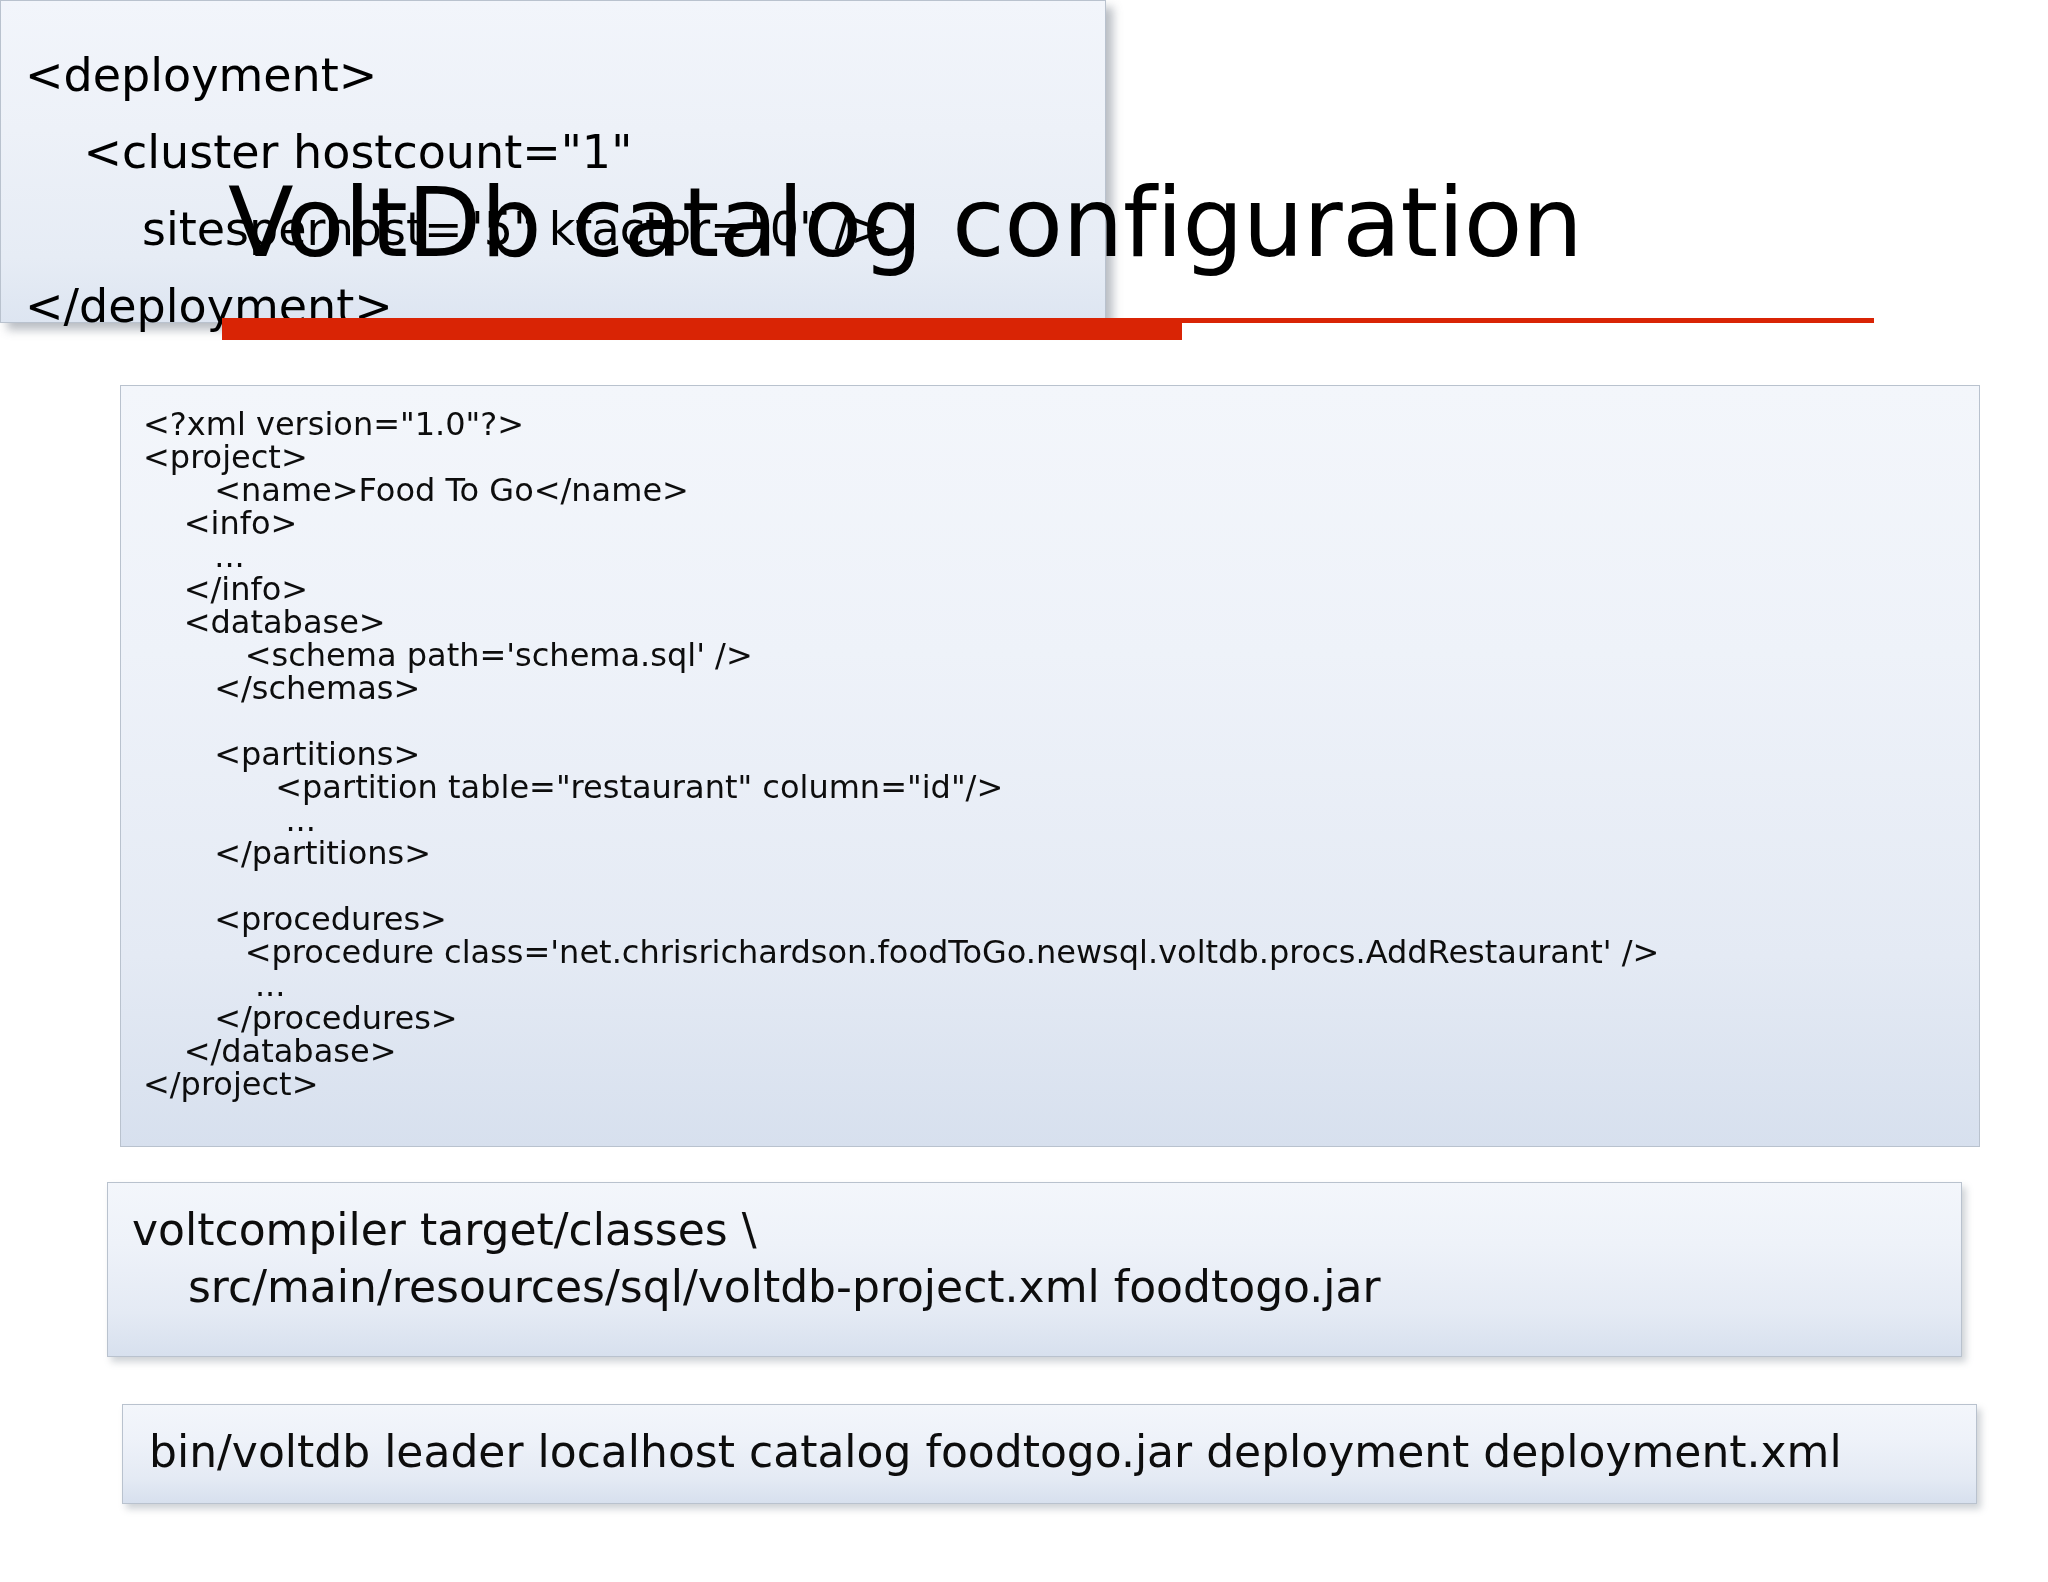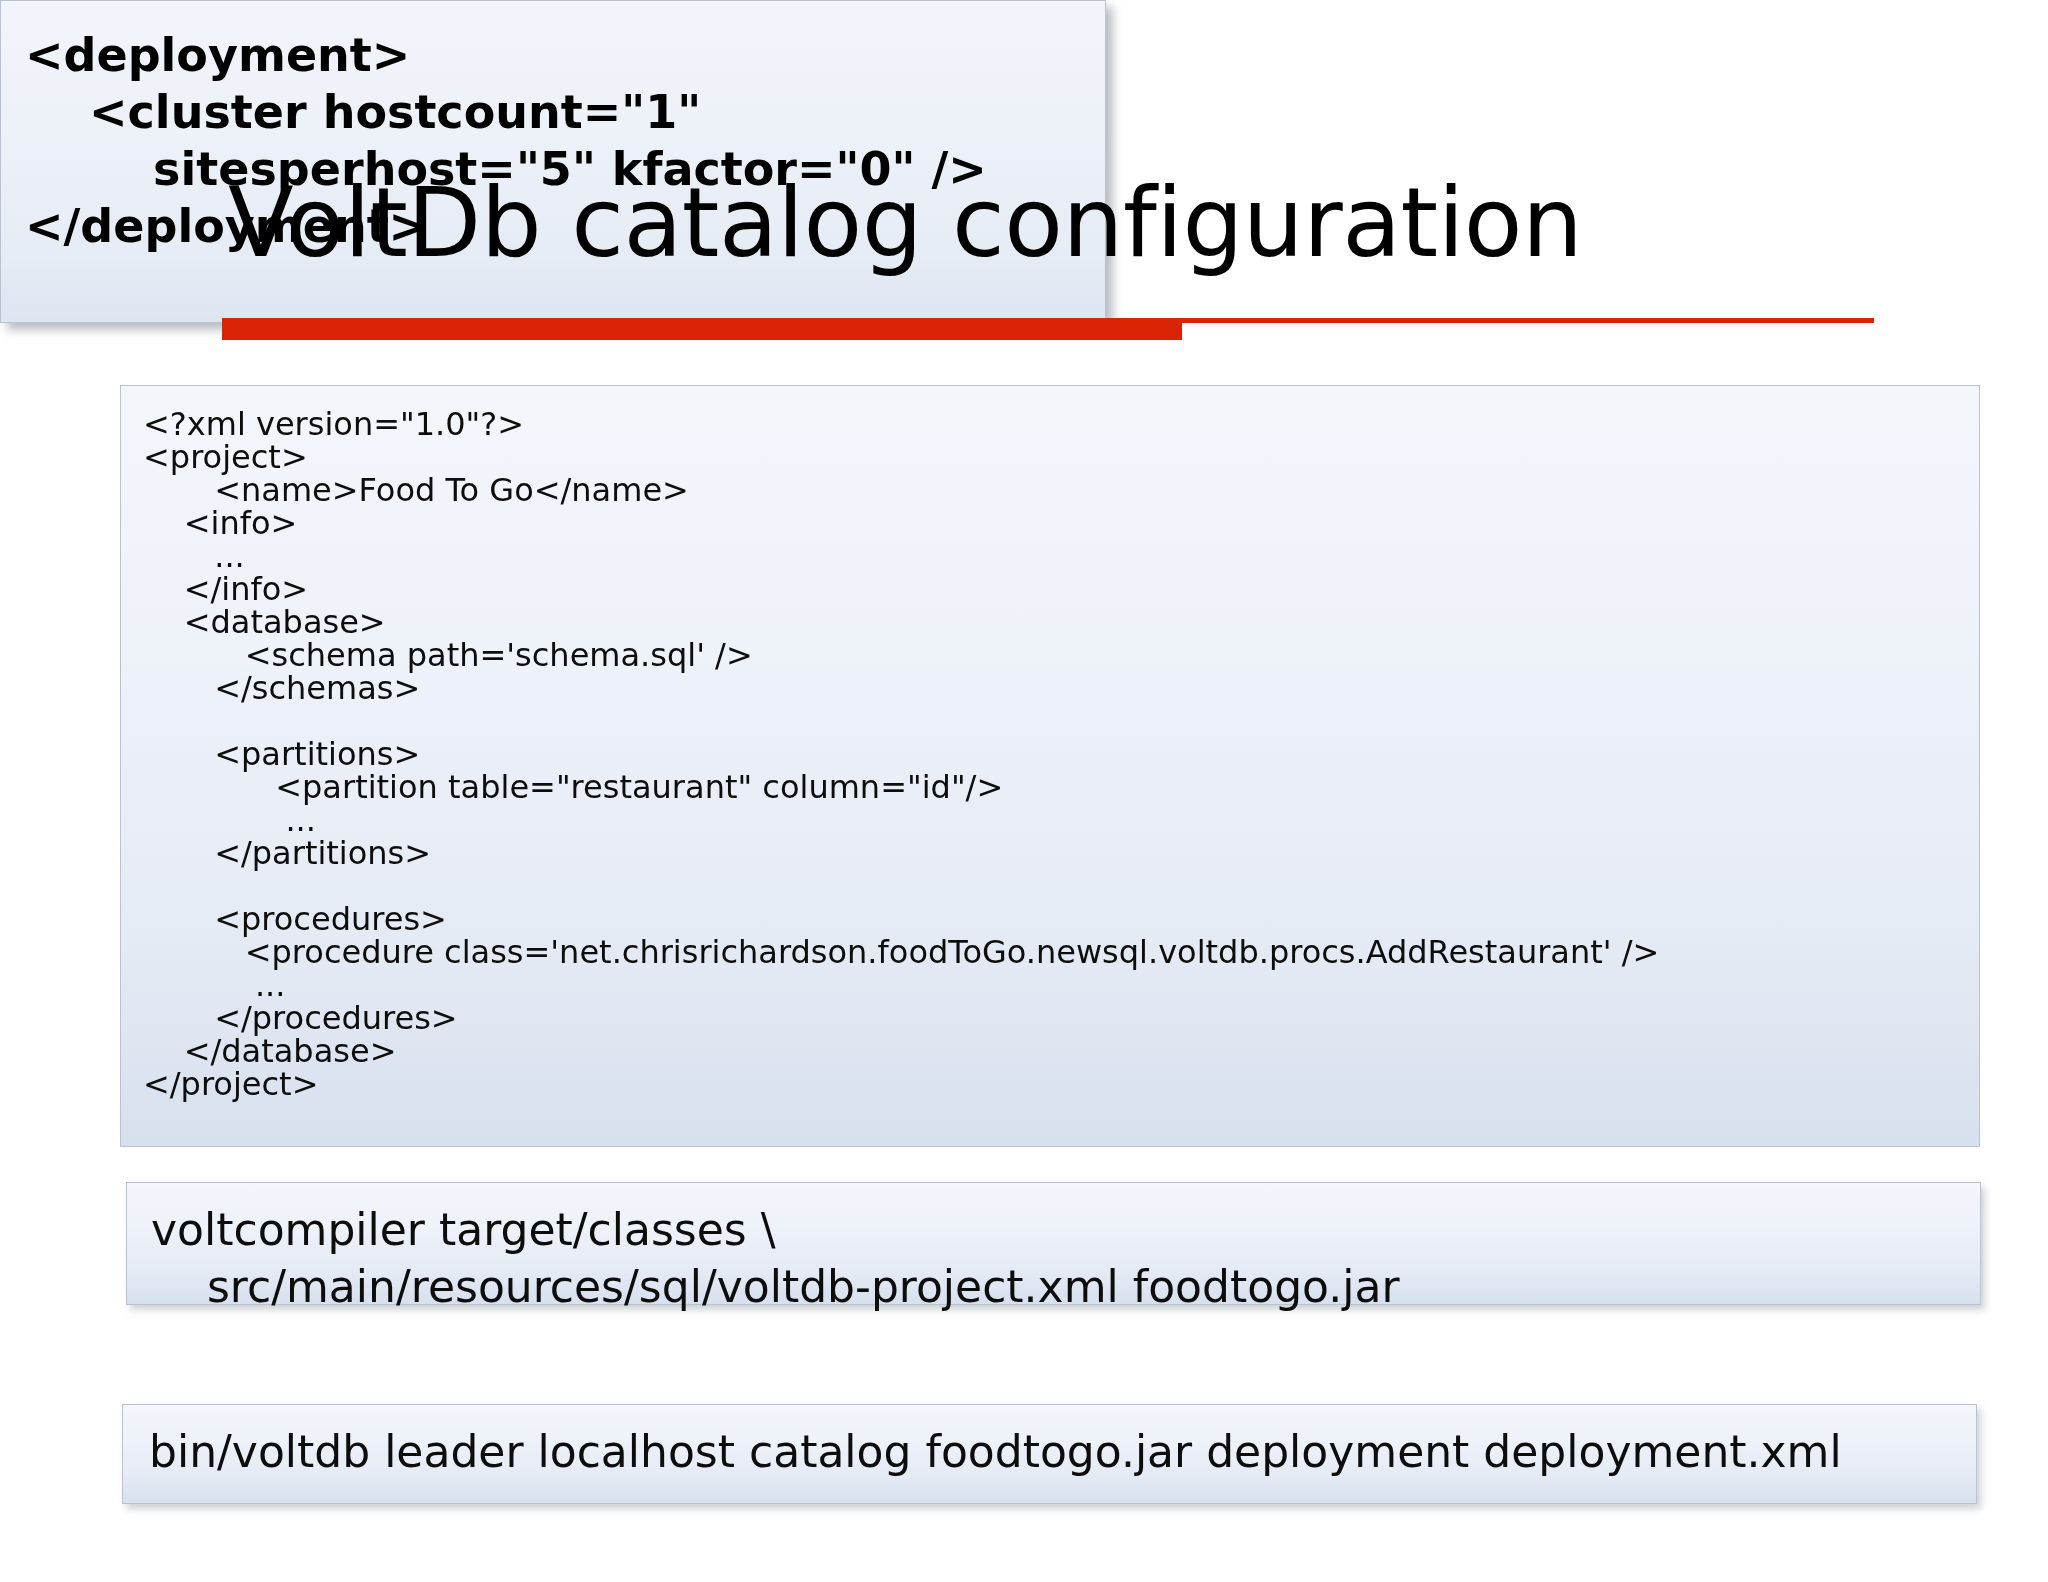--- a/index.html
+++ b/index.html
@@ -82,33 +82,34 @@
     padding: 26px 0 0 24px;
     border: 1px solid #b9c2ce;
     background: linear-gradient(to bottom, #f2f5fb 0%, #edf1f8 40%, #e6ecf5 80%, #dde5f1 100%);
     box-shadow: 7px 7px 9px rgba(90,100,115,0.42);
     z-index: 5;
   }
   .deploy-line {
     font-size: 46px;
     line-height: 57px;
     white-space: pre;
-    font-weight: 700;
+    font-weight: 400;
+    margin-top: 20px;
   }
 
   
   .cmd-panel {
     padding: 18px 0 0 24px;
     box-shadow: 4px 5px 7px rgba(110,120,135,0.33);
   }
   .cmd-panel-1 {
-    left: 126px;
+    left: 107px;
     top: 1182px;
     width: 1855px;
-    height: 123px;
+    height: 175px;
   }
   .cmd-panel-2 {
     left: 122px;
     top: 1404px;
     width: 1855px;
     height: 100px;
     padding-left: 26px;
   }
   .cmd-line {
     font-size: 44px;

